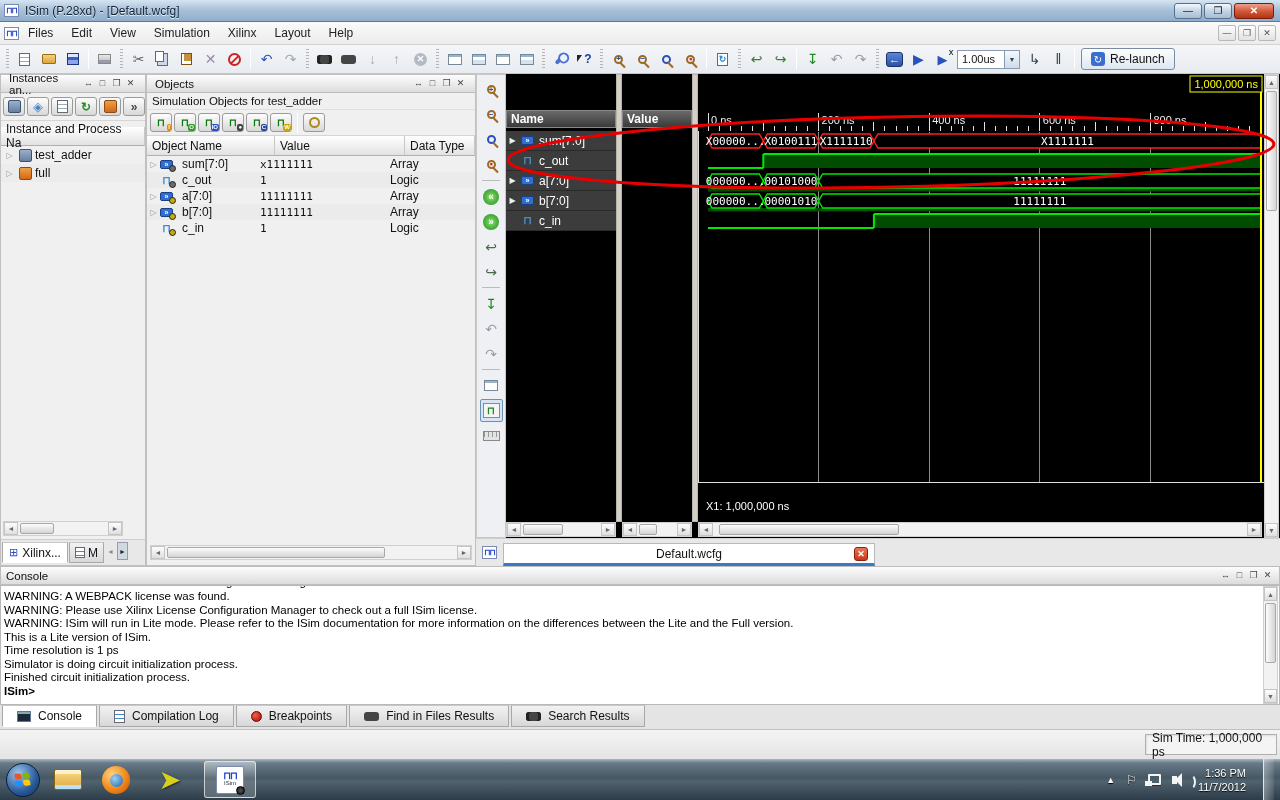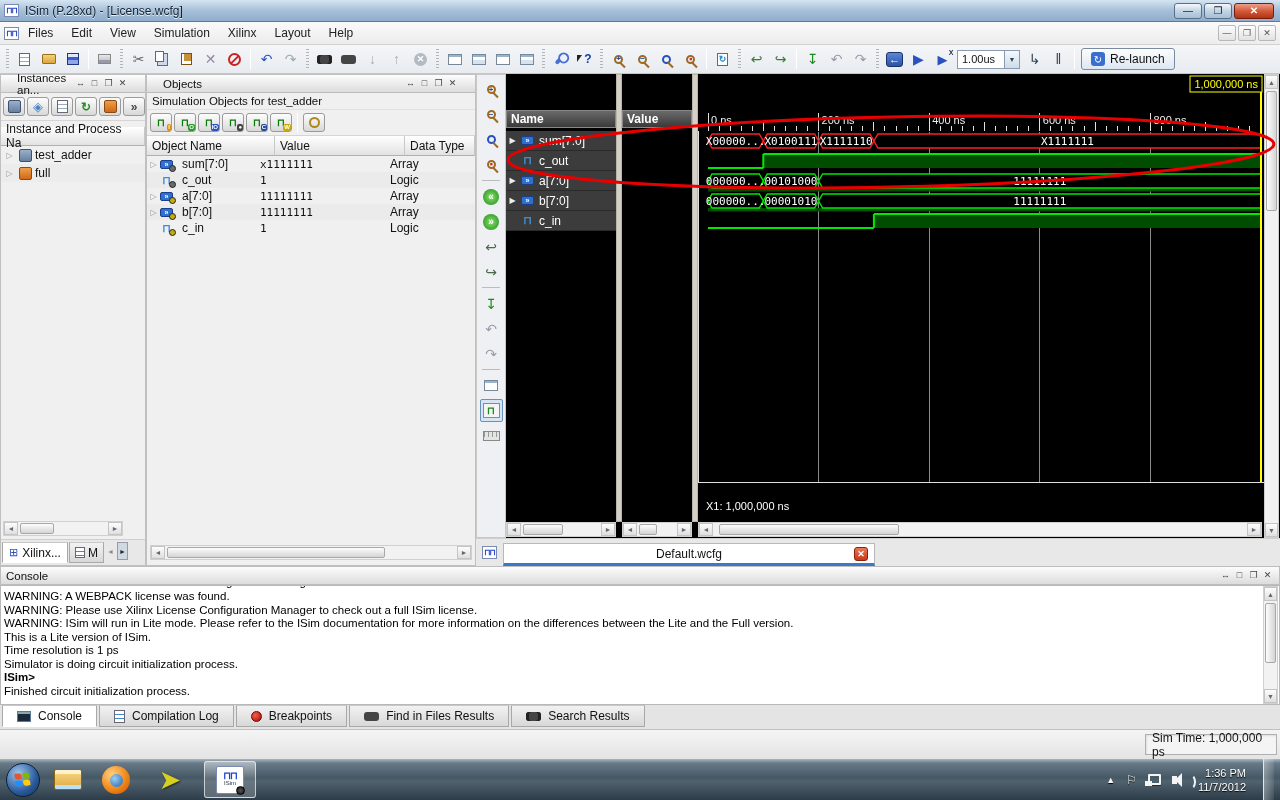--- a/index.html
+++ b/index.html
@@ -101,21 +101,21 @@
     font-size:7px;font-weight:bold;display:flex;align-items:center;justify-content:center;flex:none;}
   .slogic{color:#3f8fd8;font-weight:bold;font-size:11px;line-height:1;flex:none;width:13px;text-align:center;}
   .bdg{width:7px;height:7px;border-radius:50%;border:1px solid #222;flex:none;margin-left:-4px;margin-top:9px;}
   .bdg.out{background:#6a6a6a;}
   .bdg.in{background:#c0aa18;}
   .exp{width:13px;flex:none;text-align:center;font-size:8px;color:#999;}
 
   
   .panel{background:#f0f0f0;border:1px solid #c0c0c0;}
   .ptitle{height:18px;background:linear-gradient(#fdfdfd,#dcdcdc);border-bottom:1px solid #bdbdbd;
-    display:flex;align-items:center;padding:0 16px;font-size:11.5px;}
+    display:flex;align-items:center;padding:0 8px;font-size:11.5px;}
   .pbtns{margin-left:auto;display:flex;gap:1px;}
   .pbtns span{width:13px;height:13px;font-size:9px;line-height:13px;text-align:center;color:#444;}
   .thdr{background:linear-gradient(#fff,#e2e2e2);border-bottom:1px solid #b0b0b0;border-right:1px solid #c8c8c8;
     font-size:12px;display:flex;align-items:center;padding:0 5px;}
   .obtn{width:22px;height:19px;border:1px solid #9a9a9a;border-radius:3px;background:linear-gradient(#fdfdfd,#d8d8d8);
     display:flex;align-items:center;justify-content:center;position:relative;flex:none;}
   .obtn .pulse{color:#0a7a0a;font-weight:bold;font-size:10px;line-height:1;}
   .obtn .badge{position:absolute;right:0;bottom:0;font-size:6px;font-weight:bold;color:#fff;border-radius:2px;
     padding:0 1px;line-height:7px;}
   .oclock{width:11px;height:11px;border:2px solid #b08818;border-radius:50%;}
@@ -222,21 +222,21 @@
   svg text{font-family:"DejaVu Sans Mono",monospace;}
   svg text.sans{font-family:"Liberation Sans",sans-serif;}
 </style>
 </head>
 <body>
 
 <div id="screen">
 
   <div class="abs" id="titlebar">
     <span class="ic-wave-mini">⊓⊓</span>
-    <span id="title-text">ISim (P.28xd) - [License.wcfg]</span>
+    <span id="title-text">ISim (P.28xd) - [Default.wcfg]</span>
     <span class="winbtns">
       <span class="wbtn">—</span>
       <span class="wbtn">❐</span>
       <span class="wbtn close">✕</span>
     </span>
   </div>
 
   <div class="abs" id="menubar">
     <span class="ic-wave-mini">⊓⊓</span>
     <span id="menu-items" style="display:flex;">
@@ -791,22 +791,22 @@
     <div class="cpartial">
       <div class="cline">WARNING: Please use Xilinx License Configuration Manager to check out a full ISim license.</div>
     </div>
     <div id="console-lines">
         <div class="cline">WARNING: A WEBPACK license was found.</div>
         <div class="cline">WARNING: Please use Xilinx License Configuration Manager to check out a full ISim license.</div>
         <div class="cline">WARNING: ISim will run in Lite mode. Please refer to the ISim documentation for more information on the differences between the Lite and the Full version.</div>
         <div class="cline">This is a Lite version of ISim.</div>
         <div class="cline">Time resolution is 1 ps</div>
         <div class="cline">Simulator is doing circuit initialization process.</div>
+        <div class="cline">Finished circuit initialization process.</div>
         <div class="cline" style="font-weight: bold;">ISim&gt;</div>
-        <div class="cline">Finished circuit initialization process.</div>
       </div>
   </div>
   <div class="vsb" style="left:1263px;top:586px;height:118px;">
     <span class="ar">▲</span>
     <span class="thumb" style="top:16px;height:60px;"></span>
     <span class="ar bot">▼</span>
   </div>
 
   <div class="abs" id="bottomtabs">
     <span class="btab active">

